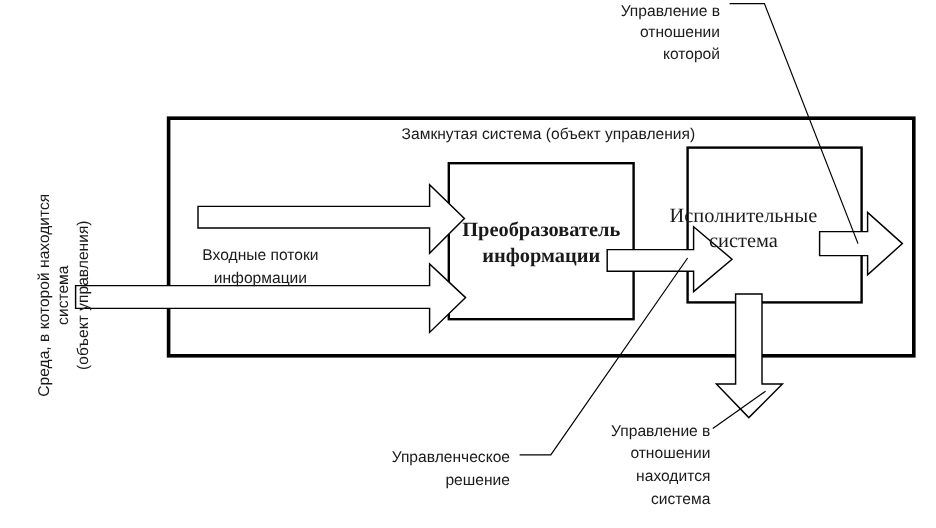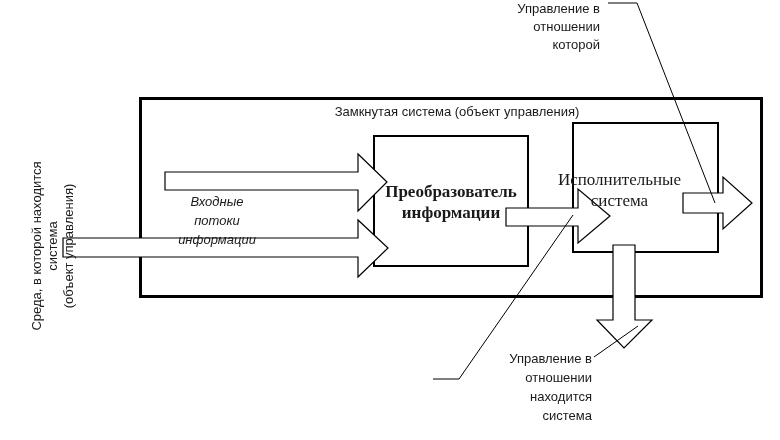--- a/index.html
+++ b/index.html
@@ -43,21 +43,21 @@
   .lbl { position: absolute; font-size: 13px; line-height: 19px; color: #1a1a1a; }
   .lbl-title { left: 139px; top: 104px; width: 636px; text-align: center; line-height: 16px; }
   .lbl-box {
     position: absolute;
     font-family: "Liberation Serif", serif;
     font-size: 17px; line-height: 21px;
     text-align: center; color: #1a1a1a;
   }
   .lbl-converter { left: 375px; top: 181px; width: 152px; font-weight: bold; }
   .lbl-executive { left: 548px; top: 169px; width: 143px; }
-  .lbl-input { left: 167px; top: 192px; width: 100px; text-align: center; font-style: italic; }
+  .lbl-input { left: 167px; top: 203px; width: 100px; text-align: center; }
   .lbl-env {
     left: -65px; top: 230px;
     width: 220px; height: 32px;
     text-align: center; line-height: 16px;
     transform: rotate(-90deg);
   }
   .lbl-ctrl-system { left: 490px; top: 0px; width: 110px; text-align: right; line-height: 18px; }
   .lbl-decision { left: 285px; top: 371px; width: 140px; text-align: right; }
   .lbl-ctrl-env { left: 472px; top: 349px; width: 120px; text-align: right; }
 </style>
@@ -110,20 +110,24 @@
     <div>Среда, в которой находится система</div>
     <div>(объект управления)</div>
   </div>
 
   <div class="lbl lbl-ctrl-system">
     <div>Управление в</div>
     <div>отношении</div>
     <div>которой</div>
   </div>
 
+  <div class="lbl lbl-decision">
+    <div>Управленческое</div>
+    <div>решение</div>
+  </div>
 
   <div class="lbl lbl-ctrl-env">
     <div>Управление в</div>
     <div>отношении</div>
     <div>находится</div>
     <div>система</div>
   </div>
 
 </div>
 

